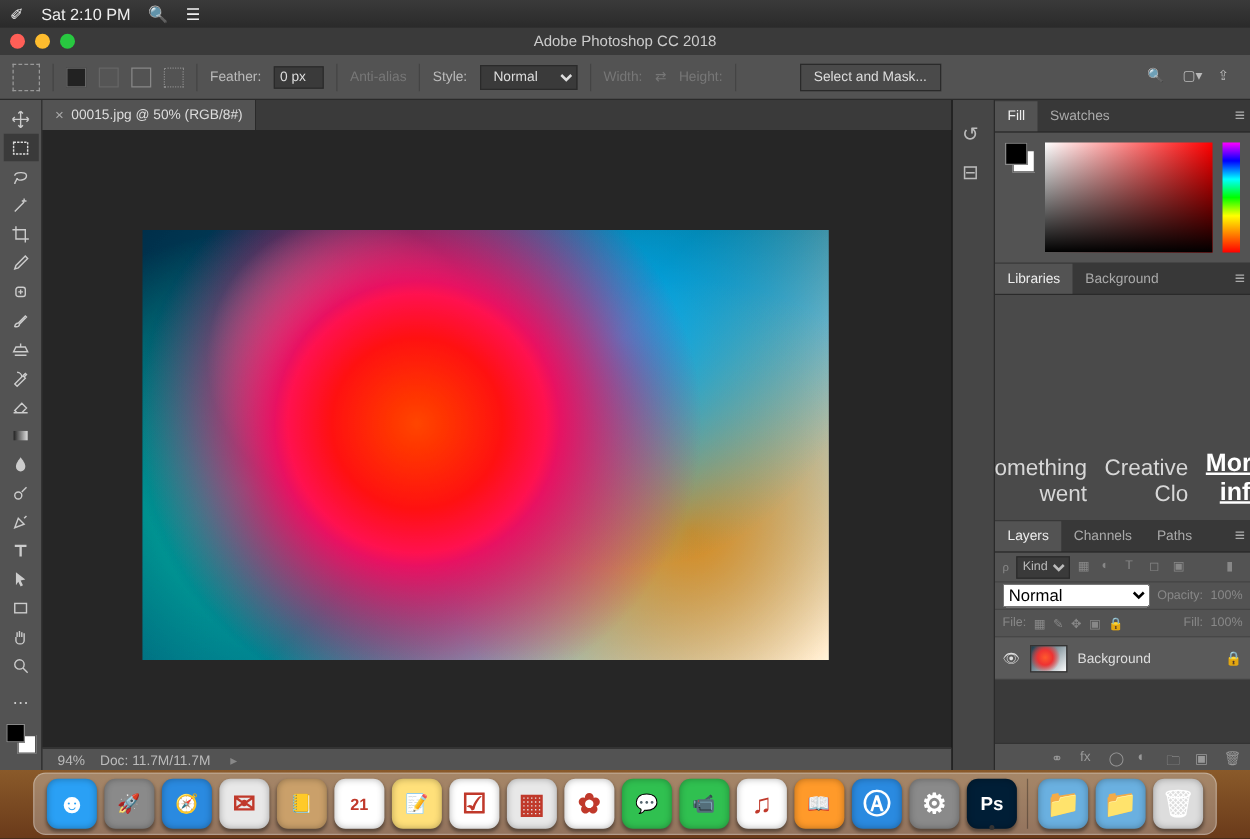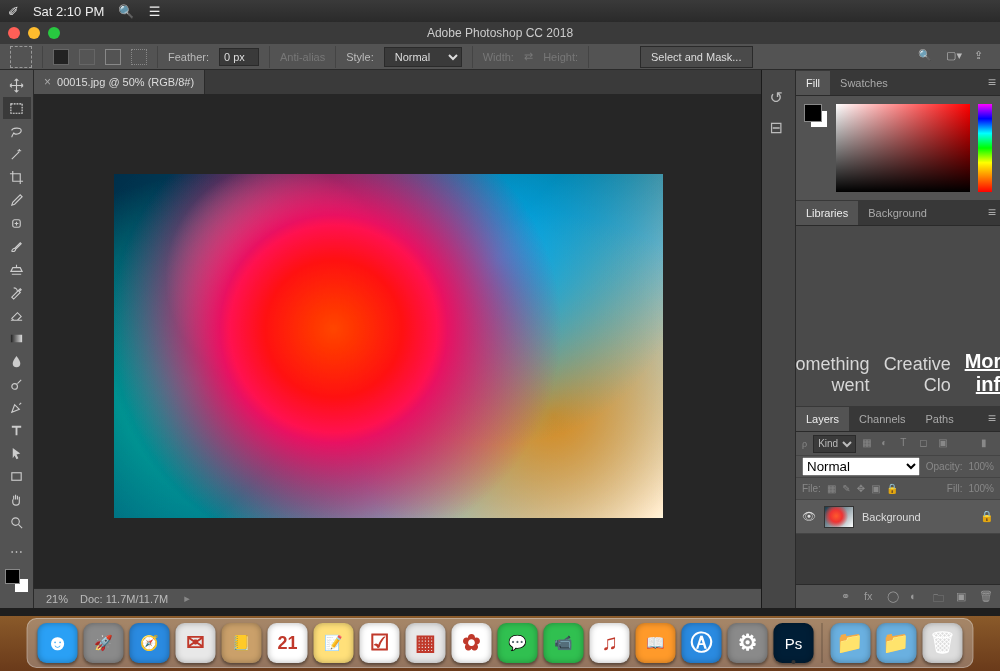--- a/index.html
+++ b/index.html
@@ -13,21 +13,21 @@
 .mac-menubar span { cursor: default; }
 
 
 .titlebar { height: 22px; background: #3a3a3a; display: flex; align-items: center; position: relative; }
 .traffic { display: flex; gap: 8px; margin-left: 8px; }
 .traffic .dot { width: 12px; height: 12px; border-radius: 50%; }
 .dot.red { background: #ff5f57; } .dot.yellow { background: #febc2e; } .dot.green { background: #28c840; }
 .titlebar .title { position: absolute; left: 50%; transform: translateX(-50%); color: #ccc; font-size: 12px; }
 
 
-.options-bar { height: 26px; background: #535353; display: flex; align-items: center; padding: 0 10px; gap: 10px; color: #ccc; font-size: 11px; border-bottom: 1px solid #2a2a2a; position: relative; }
+.options-bar { height: 36px; background: #535353; display: flex; align-items: center; padding: 0 10px; gap: 10px; color: #ccc; font-size: 11px; border-bottom: 1px solid #2a2a2a; position: relative; }
 .options-bar .tool-ico { width: 22px; height: 22px; border: 1px dashed #999; }
 .options-bar .divider { width: 1px; height: 22px; background: #444; }
 .options-bar .swatch-dark { width: 16px; height: 16px; background: #222; border:1px solid #666;}
 .options-bar .swatch-mid  { width: 16px; height: 16px; background: #555; border:1px solid #666;}
 .options-bar .swatch-light{ width: 16px; height: 16px; border: 1px solid #888; }
 .options-bar .swatch-dots { width: 16px; height: 16px; border: 1px dotted #888; }
 .options-bar label { color: #bbb; }
 .options-bar input.num { width: 40px; height: 18px; background: #3a3a3a; border: 1px solid #2a2a2a; color: #ddd; font-size: 11px; padding: 0 4px; }
 .options-bar select { height: 20px; background: #3a3a3a; border: 1px solid #2a2a2a; color: #ddd; font-size: 11px; padding: 0 14px 0 6px; }
 .options-bar .disabled { color: #777; }
@@ -267,21 +267,21 @@
     <div class="doc-tab-row">
       <div class="doc-tab">
         <span class="x">×</span>
         <span>00015.jpg @ 50% (RGB/8#)</span>
       </div>
     </div>
     <div class="canvas-host">
       <div class="canvas-img"></div>
     </div>
     <div class="status-bar">
-      <span>21%</span>
+      <span>94%</span>
       <span>Doc: 11.7M/11.7M</span>
       <span class="chev">▸</span>
     </div>
   </div>
 
   <div class="side-strip">
     <span class="sico">↺</span>
     <span class="sico">⊟</span>
   </div>
 
@@ -364,29 +364,29 @@
   </div>
 </div>
 
 <div class="dock-strip"></div>
 <div class="dock" id="dock">
     <div class="app" style="background: rgb(42, 160, 245); color: rgb(255, 255, 255); font-size: 22px; font-weight: 600;">☻</div>
     <div class="app" style="background: rgb(138, 138, 138); color: rgb(255, 255, 255); font-size: 15px; font-weight: 600;">🚀</div>
     <div class="app" style="background: rgb(42, 138, 224); color: rgb(255, 255, 255); font-size: 15px; font-weight: 600;">🧭</div>
     <div class="app" style="background: rgb(232, 232, 232); color: rgb(192, 57, 43); font-size: 22px; font-weight: 600;">✉</div>
     <div class="app" style="background: rgb(202, 160, 106); color: rgb(255, 255, 255); font-size: 15px; font-weight: 600;">📒</div>
-    <div class="app" style="background: rgb(255, 255, 255); color: rgb(192, 57, 43); font-size: 18px; font-weight: 600;">21</div>
+    <div class="app" style="background: rgb(255, 255, 255); color: rgb(192, 57, 43); font-size: 13px; font-weight: 600;">21</div>
     <div class="app" style="background: rgb(255, 224, 122); color: rgb(192, 57, 43); font-size: 15px; font-weight: 600;">📝</div>
     <div class="app" style="background: rgb(255, 255, 255); color: rgb(192, 57, 43); font-size: 22px; font-weight: 600;">☑</div>
     <div class="app" style="background: rgb(232, 232, 232); color: rgb(192, 57, 43); font-size: 22px; font-weight: 600;">▦</div>
     <div class="app" style="background: rgb(255, 255, 255); color: rgb(192, 57, 43); font-size: 22px; font-weight: 600;">✿</div>
     <div class="app" style="background: rgb(48, 192, 80); color: rgb(255, 255, 255); font-size: 15px; font-weight: 600;">💬</div>
     <div class="app" style="background: rgb(48, 192, 80); color: rgb(255, 255, 255); font-size: 15px; font-weight: 600;">📹</div>
     <div class="app" style="background: rgb(255, 255, 255); color: rgb(192, 57, 43); font-size: 22px; font-weight: 600;">♫</div>
     <div class="app" style="background: rgb(255, 154, 42); color: rgb(255, 255, 255); font-size: 15px; font-weight: 600;">📖</div>
     <div class="app" style="background: rgb(42, 138, 224); color: rgb(255, 255, 255); font-size: 22px; font-weight: 600;">Ⓐ</div>
     <div class="app" style="background: rgb(138, 138, 138); color: rgb(255, 255, 255); font-size: 22px; font-weight: 600;">⚙</div>
-    <div class="app active" style="background: rgb(0, 30, 54); color: rgb(255, 255, 255); font-size: 15px; font-weight: 400;">Ps</div>
+    <div class="app active" style="background: rgb(0, 30, 54); color: rgb(255, 255, 255); font-size: 15px; font-weight: 700;">Ps</div>
     <div class="sep"></div>
     <div class="app" style="background: rgb(106, 176, 224);">📁</div>
     <div class="app" style="background: rgb(106, 176, 224);">📁</div>
     <div class="app" style="background: rgb(221, 221, 221);">🗑</div>
   </div>
 
 </body></html>

